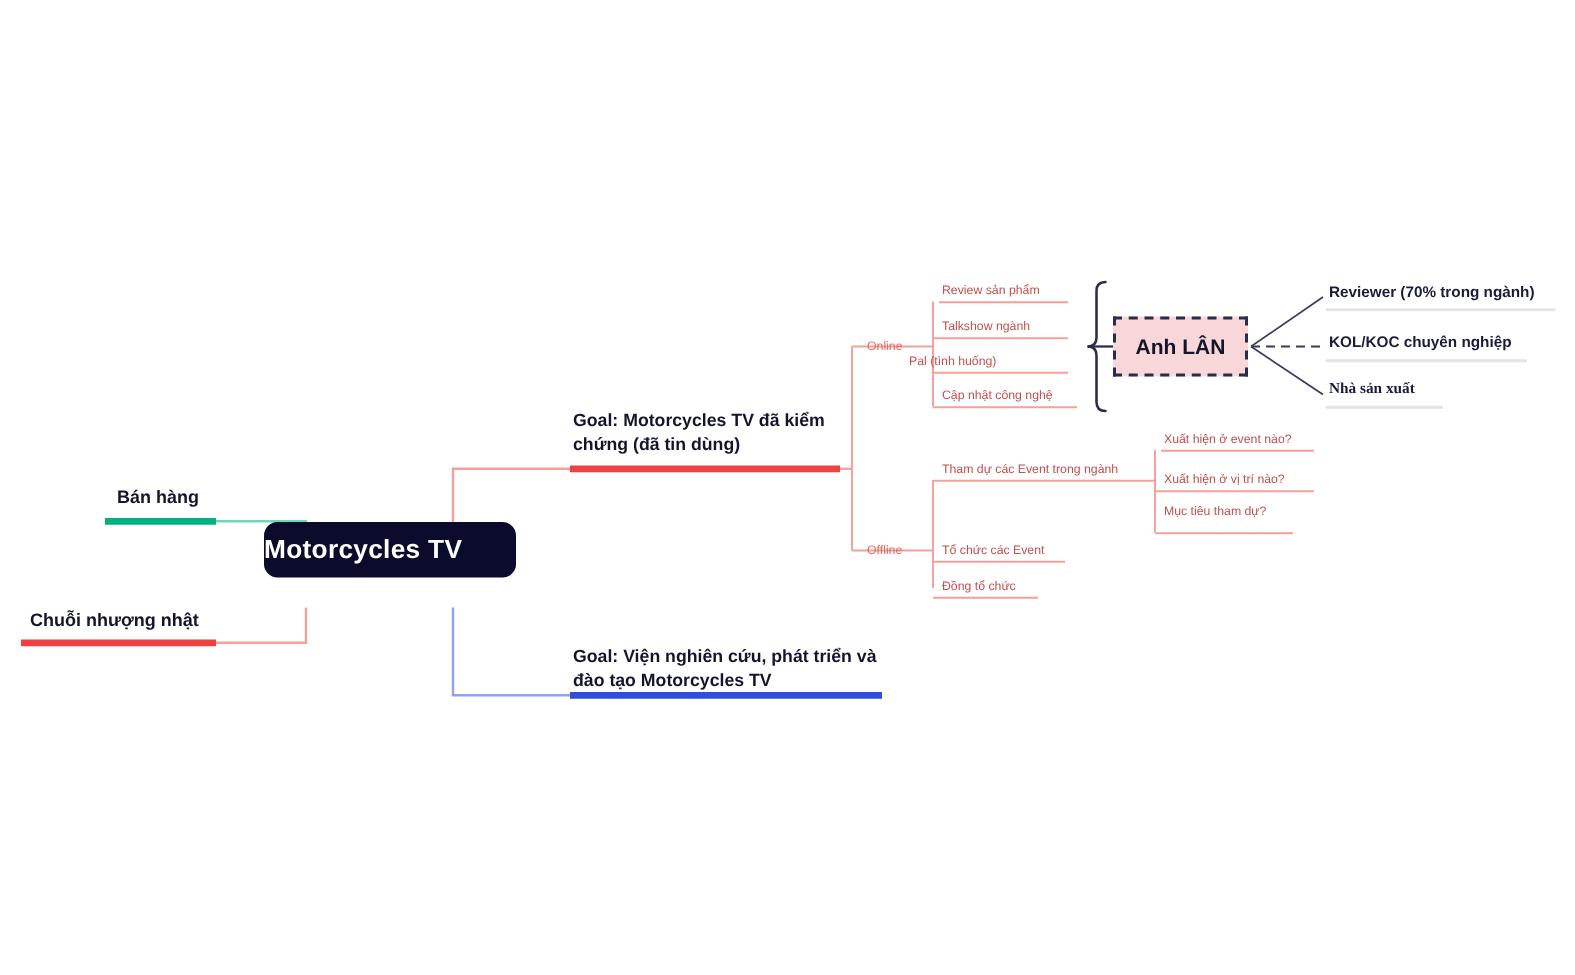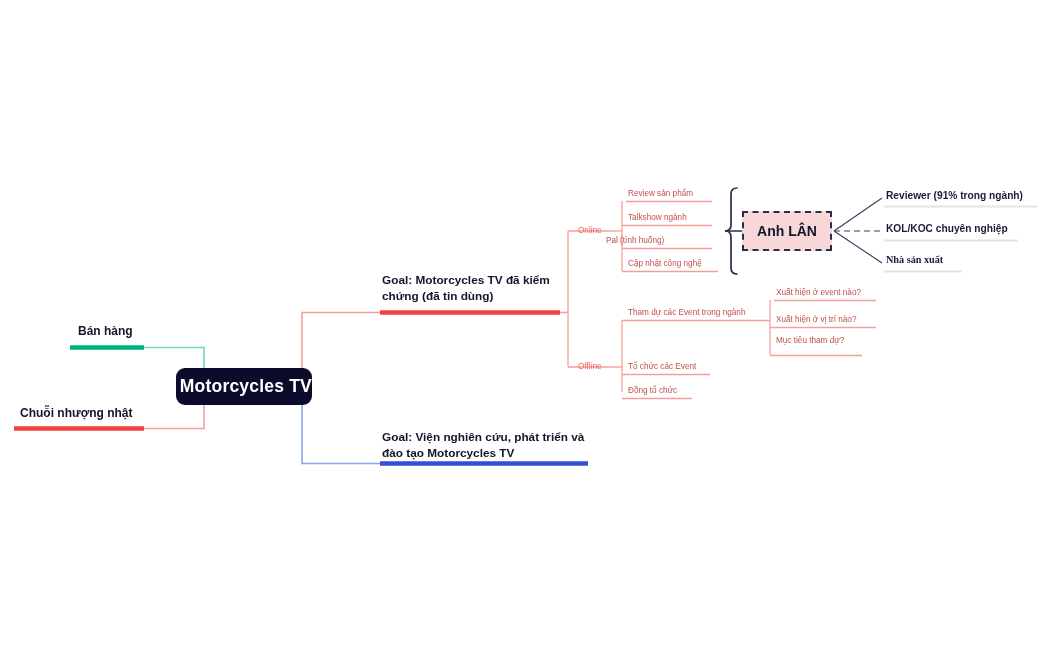--- a/index.html
+++ b/index.html
@@ -26,28 +26,28 @@
     height: 650px;
     pointer-events: none;
   }
   .node {
     position: absolute;
     box-sizing: border-box;
   }
   
   #central-node {
     left: 176px;
-    top: 368px;
-    width: 136px;
+    top: 348px;
+    width: 168px;
     height: 37px;
     background: #0b0b2b;
     border-radius: 9px;
     display: flex;
     align-items: center;
-    justify-content: flex-end;
+    justify-content: flex-start;
   }
   #central-node .label {
     color: #ffffff;
     font-size: 17.5px;
     font-weight: 700;
     letter-spacing: 0.2px;
     white-space: nowrap;
   }
   
   .main-label {
@@ -191,17 +191,17 @@
   <div class="sub-label" style="left:628px; top:387px;">Đồng tổ chức</div>
 
   <div class="sub-label" style="left:776px; top:289px;">Xuất hiện ở event nào?</div>
   <div class="sub-label" style="left:776px; top:316px;">Xuất hiện ở vị trí nào?</div>
   <div class="sub-label" style="left:776px; top:337px;">Mục tiêu tham dự?</div>
 
   <div class="node" id="anh-lan-box">
     <span class="label">Anh LÂN</span>
   </div>
 
-  <div class="right-item" style="left:886px; top:191px;">Reviewer (91% trong ngành)</div>
+  <div class="right-item" style="left:886px; top:191px;">Reviewer (70% trong ngành)</div>
   <div class="right-item" style="left:886px; top:224px;">KOL/KOC chuyên nghiệp</div>
   <div class="right-item" style="left:886px; top:255px;font-family:Liberation Serif, serif;">Nhà sản xuất</div>
 
 </div>
 
 </body></html>

